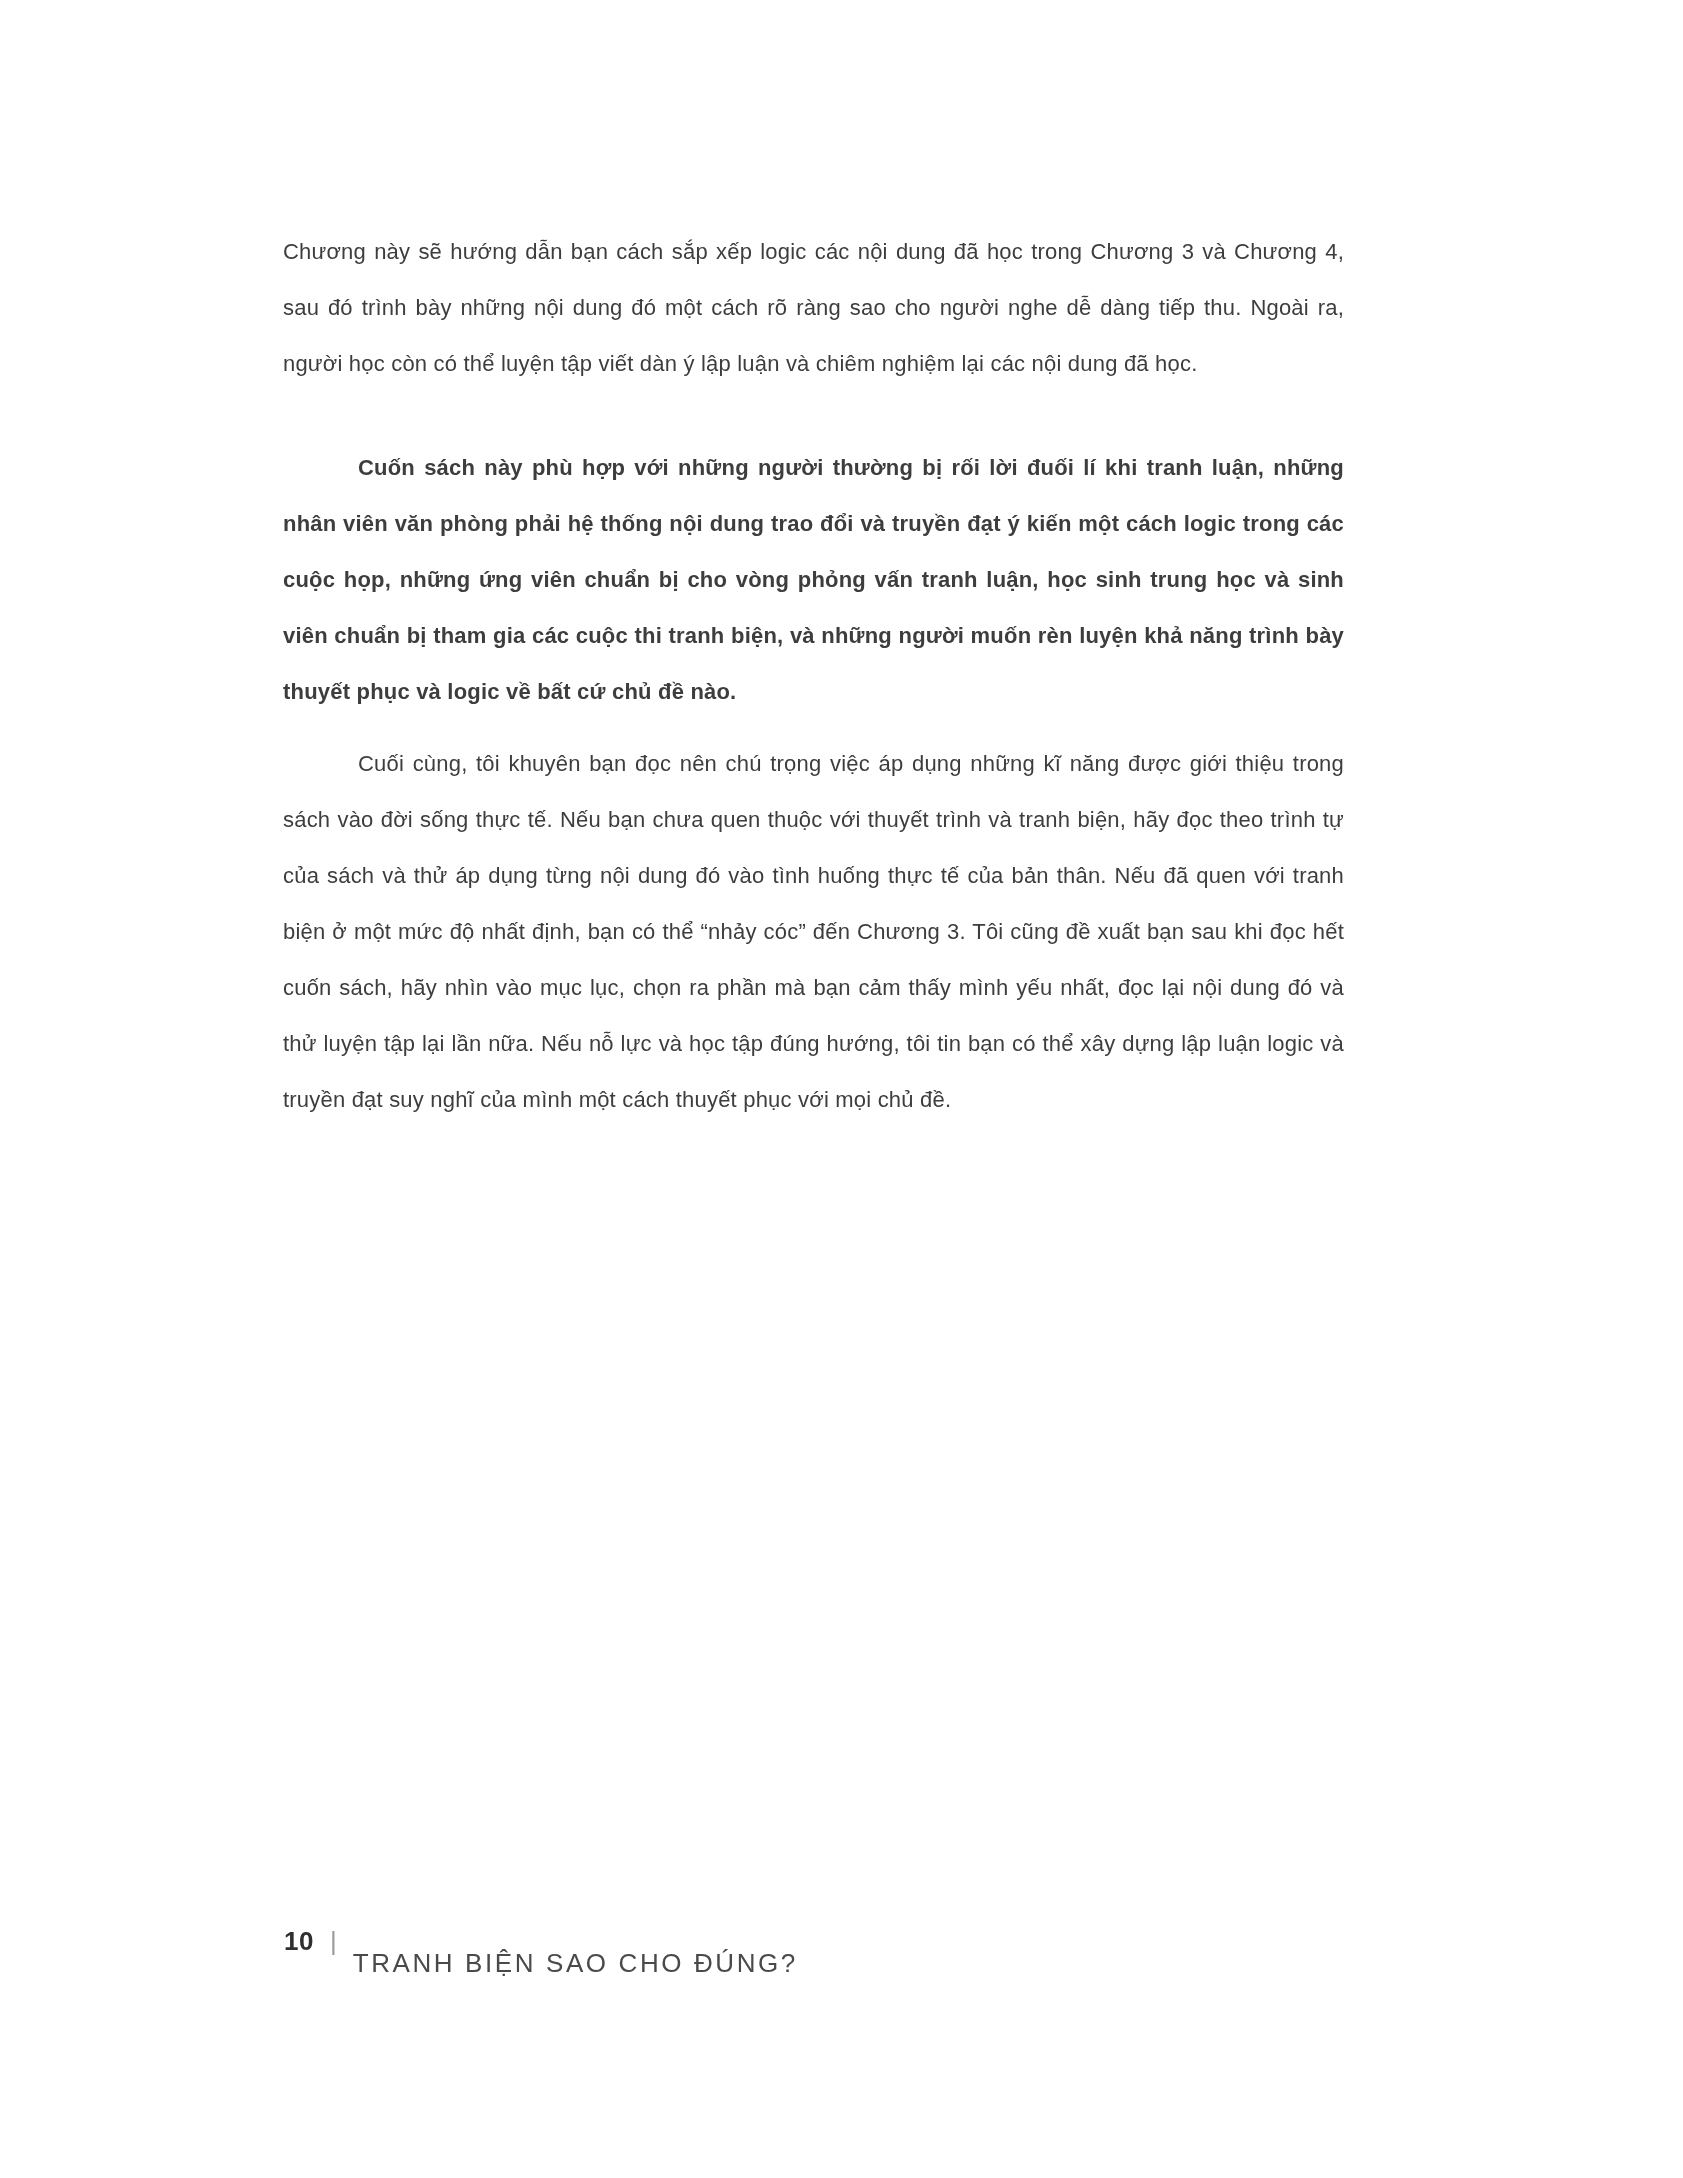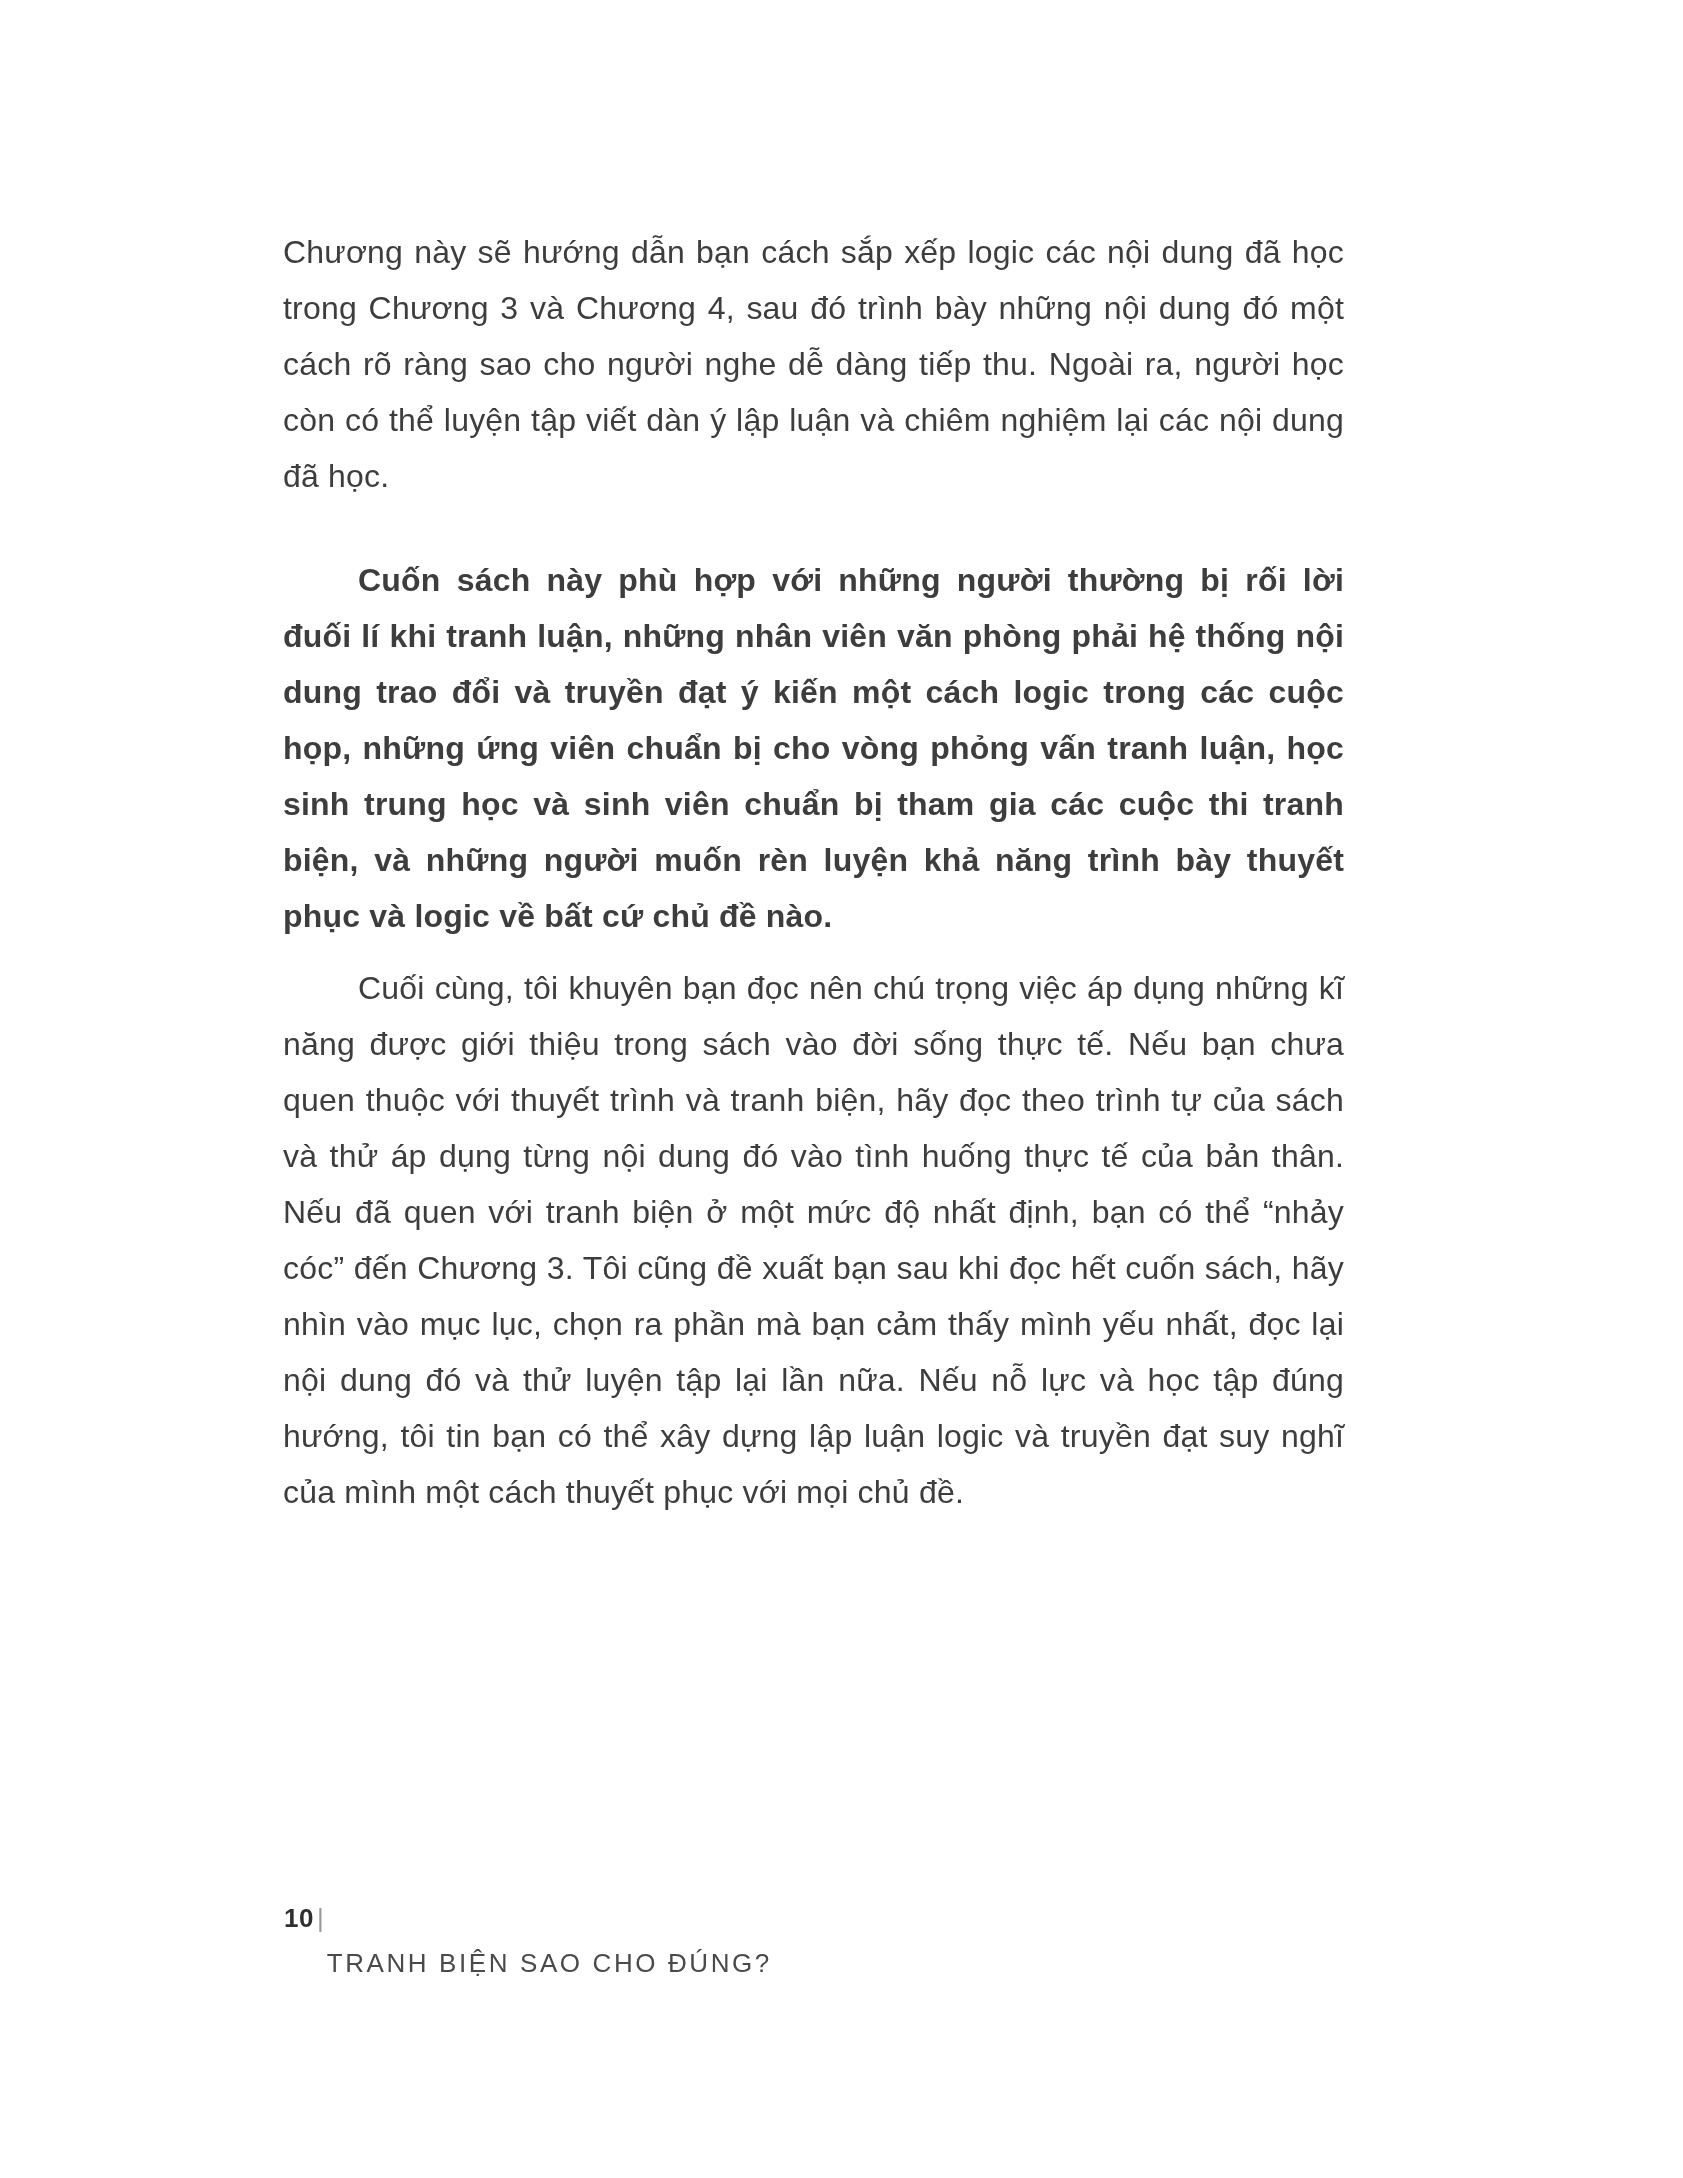--- a/index.html
+++ b/index.html
@@ -20,42 +20,42 @@
     inset: 0;
     background: #ffffff;
   }
   .content {
     position: absolute;
     left: 283px;
     top: 224px;
     width: 1061px;
   }
   .para {
-    font-size: 32px;
+    font-size: 22px;
     line-height: 56px;
     font-weight: 300;
     letter-spacing: 0.2px;
     text-align: justify;
     margin: 0 0 16px 0;
     color: #3d3d3d;
   }
   .para.indent {
     text-indent: 75px;
   }
   .para.gap-before {
     margin-top: 48px;
     font-weight: bold;
   }
   .footer {
     position: absolute;
     left: 284px;
     top: 1903px;
     display: flex;
-    align-items: flex-start;
-    gap: 3px;
+    align-items: center;
+    gap: 16px;
     font-size: 26px;
     color: #4a4a4a;
   }
   .page-num {
     font-weight: bold;
     color: #2f2f2f;
     letter-spacing: 0.5px;
   }
   .footer-sep {
     color: #9a9a9a;

